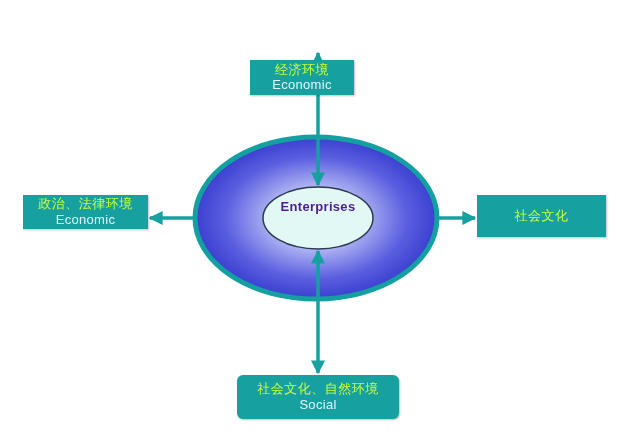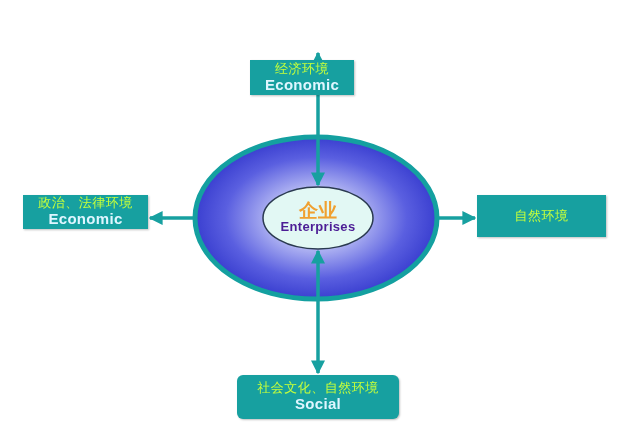--- a/index.html
+++ b/index.html
@@ -7,21 +7,21 @@
            font-family: "Liberation Sans", sans-serif; }
     #canvas { position: absolute; left: 0; top: 0; }
     .env-box {
       position: absolute;
       background: #17a0a0;
       box-shadow: 1px 1px 2px rgba(0,0,0,0.25);
       display: flex; flex-direction: column; align-items: center; justify-content: center;
       line-height: 1.1;
     }
     .env-box .zh { color: #c6ff3a; font-size: 13px; font-family: "DejaVu Sans", sans-serif; letter-spacing: 0.5px; }
-    .env-box .en { color: #dff6ff; font-size: 15px; font-weight: bold; letter-spacing: 0.3px; margin-top: 1px; }
+    .env-box .en { color: #dff6ff; font-size: 13px; font-weight: normal; letter-spacing: 0.3px; margin-top: 1px; }
     #box-economic { left: 250px; top: 16px; width: 104px; height: 35px; margin-top: 44px; }
     #box-political { left: 23px; top: 195px; width: 125px; height: 34px; }
     #box-technological { left: 477px; top: 195px; width: 129px; height: 42px; }
     #box-social { left: 237px; top: 375px; width: 162px; height: 44px; border-radius: 6px; }
     .center-label { position: absolute; left: 258px; top: 200px; width: 120px; text-align: center; }
     .center-label .zh { color: #f0a030; font-size: 19px; font-weight: bold; font-family: "DejaVu Sans", sans-serif; display: block; line-height: 20px; }
     .center-label .en { color: #4c1d95; font-size: 13px; font-weight: bold; display: block; line-height: 14px; letter-spacing: 0.3px; }
   </style>
 </head>
 <body>
@@ -46,34 +46,33 @@
   <line x1="318" y1="251" x2="318" y2="373" stroke="#17a0a0" stroke-width="3.5" marker-start="url(#arrowHead)" marker-end="url(#arrowHead)"></line>
 
   <line x1="193" y1="218" x2="150" y2="218" stroke="#17a0a0" stroke-width="3.5" marker-end="url(#arrowHead)"></line>
 
   <line x1="439" y1="218" x2="475" y2="218" stroke="#17a0a0" stroke-width="3.5" marker-end="url(#arrowHead)"></line>
 
   <ellipse cx="318" cy="218" rx="55" ry="31" fill="#e2f8f4" stroke="#2a3a50" stroke-width="1.5"></ellipse>
 </svg>
 
 <div class="center-label">
-  <span class="zh">企业</span>
   <span class="en">Enterprises</span>
 </div>
 
 <div class="env-box" id="box-economic">
   <span class="zh">经济环境</span>
   <span class="en">Economic</span>
 </div>
 
 <div class="env-box" id="box-political">
   <span class="zh">政治、法律环境</span>
   <span class="en">Economic</span>
 </div>
 
 <div class="env-box" id="box-technological">
-  <span class="zh">自然环境</span>
+  <span class="zh">社会文化</span>
 </div>
 
 <div class="env-box" id="box-social">
   <span class="zh">社会文化、自然环境</span>
   <span class="en">Social</span>
 </div>
 
 </body></html>

